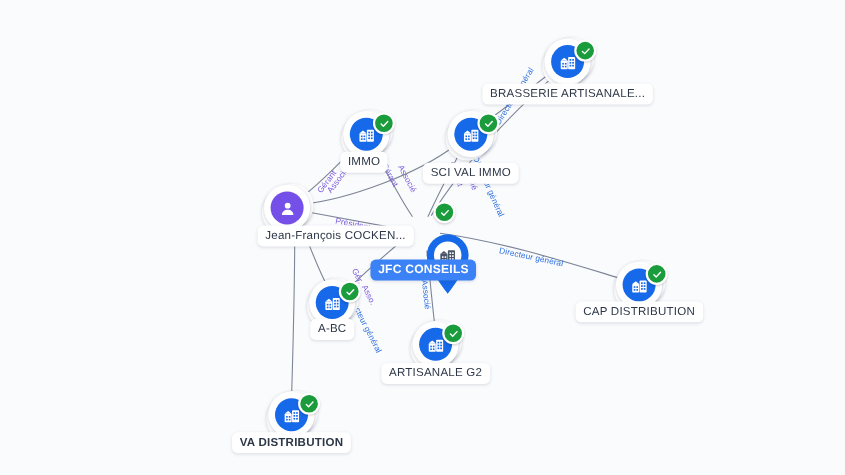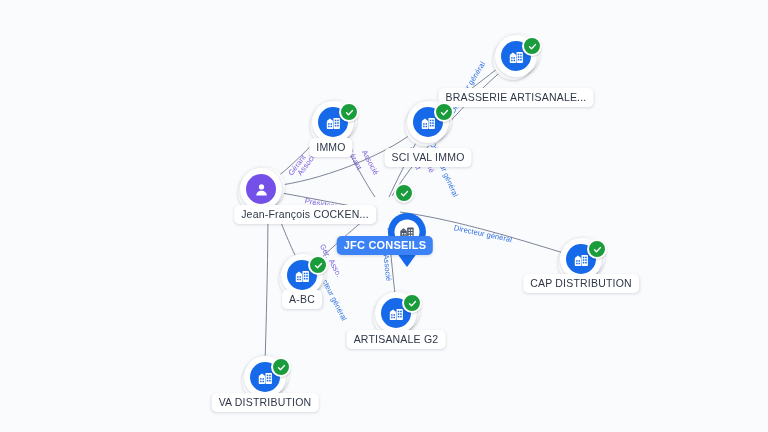--- a/index.html
+++ b/index.html
@@ -133,21 +133,21 @@
               <rect x="17.2" y="15.4" width="2.2" height="2.2" fill="#1669e8"></rect>
             </svg>
           </div>
         </div>
         <div class="badge">
           <svg width="9" height="9" viewBox="0 0 24 24" aria-hidden="true">
             <path d="M4 12.6 L9.4 18 L20 6.6" fill="none" stroke="#ffffff" stroke-width="3.4" stroke-linecap="round" stroke-linejoin="round"></path>
           </svg>
         </div>
       </div>
-      <div class="nlabel" style="left: 516px; top: 88px;">BRASSERIE ARTISANALE...</div>
+      <div class="nlabel" style="left: 516px; top: 76px;">BRASSERIE ARTISANALE...</div>
       <div class="node" style="left: 333px; top: 122px;">
         <div class="stack s1"></div>
         <div class="stack s2"></div>
         <div class="stack s3"></div>
         <div class="disc">
           <div class="ico">
             <svg width="17" height="17" viewBox="0 0 24 24" aria-hidden="true">
               <rect x="2.5" y="10" width="9" height="11" rx="1" fill="#ffffff"></rect>
               <rect x="12" y="5.5" width="9" height="15.5" rx="1" fill="#ffffff"></rect>
               <path d="M2.5 10 L7 6.5 L11.5 10 Z" fill="#ffffff"></path>
@@ -327,21 +327,21 @@
               <rect x="17.2" y="15.4" width="2.2" height="2.2" fill="#1669e8"></rect>
             </svg>
           </div>
         </div>
         <div class="badge">
           <svg width="9" height="9" viewBox="0 0 24 24" aria-hidden="true">
             <path d="M4 12.6 L9.4 18 L20 6.6" fill="none" stroke="#ffffff" stroke-width="3.4" stroke-linecap="round" stroke-linejoin="round"></path>
           </svg>
         </div>
       </div>
-      <div class="nlabel" style="left: 265px; top: 393px;">VA DISTRIBUTION</div>
+      <div class="nlabel" style="left: 265px; top: 393px; font-weight: bold;">VA DISTRIBUTION</div>
       <div class="node root" style="left: 385px; top: 212px;">
         <div class="halo"></div>
         <div class="marker"><svg width="44" height="56" viewBox="0 0 44 56" aria-hidden="true">
             <path d="M22 55 C22 55 3 31 3 20 A19 19 0 1 1 41 20 C41 31 22 55 22 55 Z" fill="#1669e8"></path>
             <circle cx="22" cy="20" r="12.5" fill="#ffffff"></circle>
             <g transform="translate(13.5,11.5) scale(0.72)">
               <rect x="2.5" y="10" width="9" height="11" rx="1" fill="#4a5568"></rect>
               <rect x="12" y="5.5" width="9" height="15.5" rx="1" fill="#4a5568"></rect>
               <path d="M2.5 10 L7 6.5 L11.5 10 Z" fill="#4a5568"></path>
               <rect x="4.6" y="13.2" width="2" height="2" fill="#ffffff"></rect>

